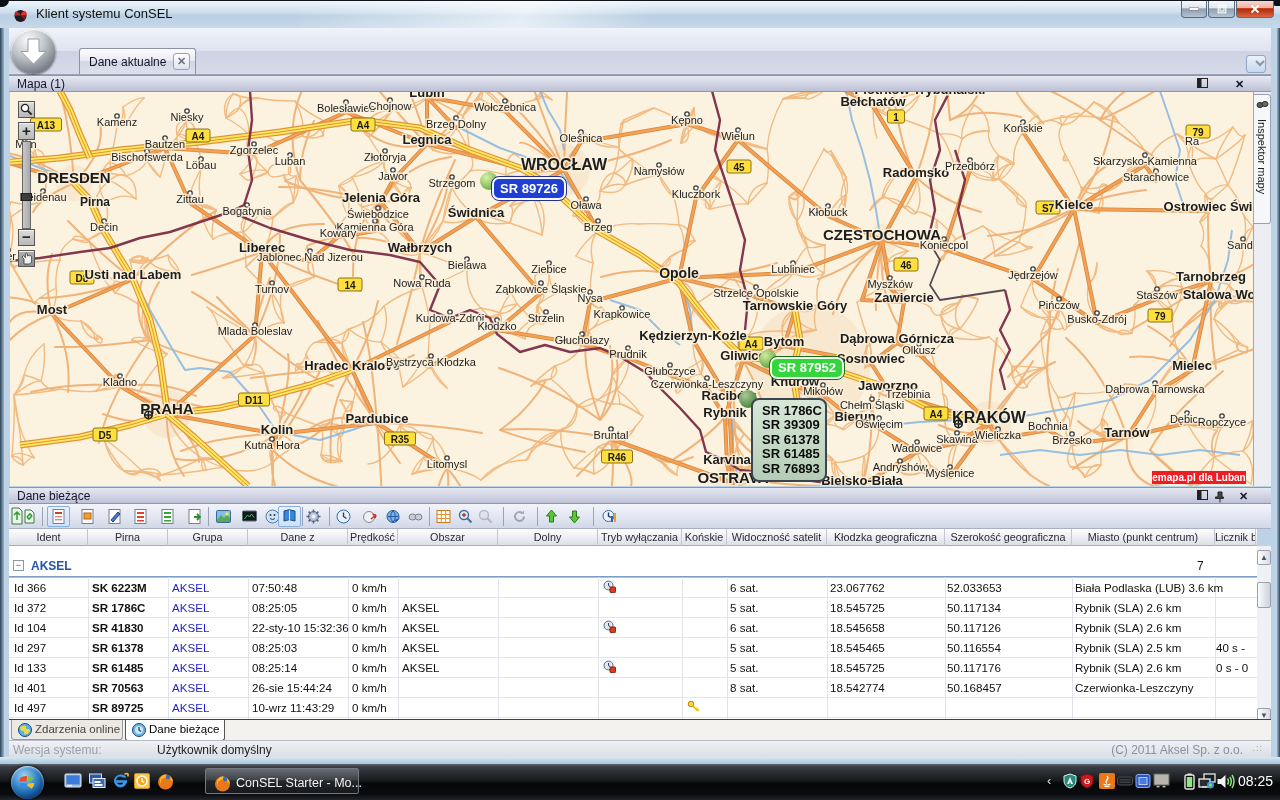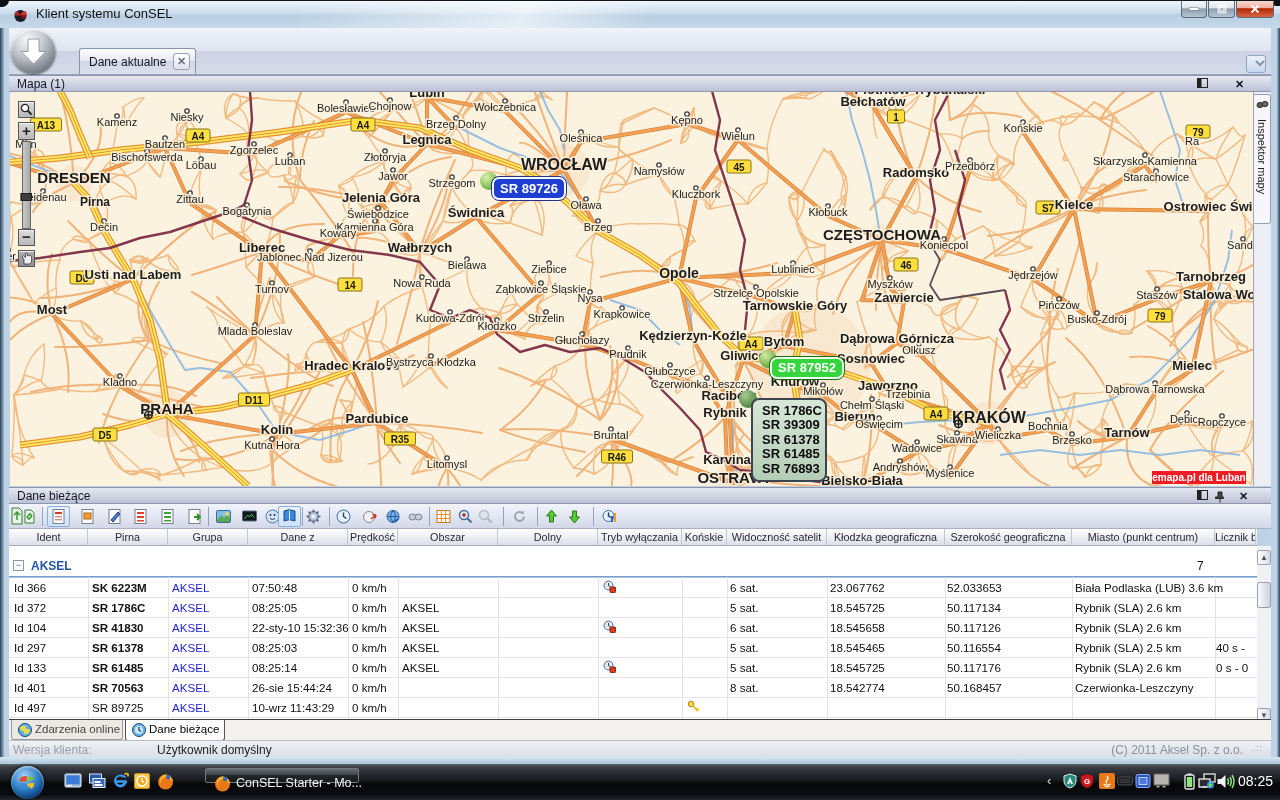--- a/index.html
+++ b/index.html
@@ -69,21 +69,21 @@
 #btabs{left:9px;top:719px;width:1262px;height:21px;background:#f4f2ee;border-top:1px solid #404040}
 .btab{position:absolute;top:0;height:20px;font-size:11.5px;color:#444;background:#ece9e4;border:1px solid #9a9a9a;border-top:none;border-radius:0 0 3px 3px}
 .btab.act{background:#fff;border-color:#555;height:21px;color:#000}
 .btab .bt{position:absolute;left:23px;top:3px;white-space:nowrap}
 
 #sbar{left:9px;top:740px;width:1262px;height:17px;background:linear-gradient(180deg,#eff1f4,#dbdfe6);border-top:1px solid #b8bcc8;font-size:12px}
 
 #taskbar{left:0;top:764px;width:1280px;height:36px;background:linear-gradient(180deg,#62686e 0%,#3a3e44 8%,#17191d 45%,#060708 55%,#0a0c10 85%,#23262b 100%)}
 #orb{left:11px;top:2px;width:33px;height:33px;border-radius:50%;background:radial-gradient(circle at 40% 30%,#9fd4f8 0%,#2f7fc4 45%,#0b3f7e 75%,#062346 100%);box-shadow:inset 0 1px 2px rgba(255,255,255,.7),0 0 4px rgba(0,0,0,.8)}
 .ql{position:absolute;top:8px;width:18px;height:18px;border-radius:2px}
-.taskbtn{position:absolute;top:4px;height:15px;border:1px solid #73787f;border-radius:2px;background:linear-gradient(180deg,#686d73 0%,#3f4349 45%,#23262a 50%,#17191c 100%);color:#f2f2f2;font-size:12.5px}
+.taskbtn{position:absolute;top:4px;height:26px;border:1px solid #73787f;border-radius:2px;background:linear-gradient(180deg,#686d73 0%,#3f4349 45%,#23262a 50%,#17191c 100%);color:#f2f2f2;font-size:12.5px}
 .taskbtn .lbl{position:absolute;left:30px;top:7px;white-space:nowrap}
 .tray{position:absolute;top:9px;height:17px;color:#e8e8e8}
 #clock{left:1238px;top:9px;width:44px;font-size:14px;color:#fff}
 </style></head>
 <body>
 <div id="win" class="abs">
   <div id="titlebar" class="abs">
       <div class="sheen abs"></div>
     </div>
   <div id="corner-l" class="abs"></div>
@@ -2325,21 +2325,21 @@
         <div class="cell" style="left:163px;color:#2222cc">AKSEL</div>
         <div class="cell" style="left:243px;width:98px">26-sie 15:44:24</div>
         <div class="cell" style="left:343px">0 km/h</div>
         <div class="cell" style="left:721px">8 sat.</div>
         <div class="cell" style="left:821px">18.542774</div>
         <div class="cell" style="left:938px">50.168457</div>
         <div class="cell" style="left:1066px">Czerwionka-Leszczyny</div>
       </div>
 <div class="row" style="top:152px">
         <div class="cell" style="left:5px">Id 497</div>
-        <div class="cell" style="left:83px;font-weight:normal">SR 89725</div>
+        <div class="cell" style="left:83px;font-weight:bold">SR 89725</div>
         <div class="cell" style="left:163px;color:#2222cc">AKSEL</div>
         <div class="cell" style="left:243px;width:98px">10-wrz 11:43:29</div>
         <div class="cell" style="left:343px">0 km/h</div>
         <div class="cell" style="left:678px;top:2px"><svg width="14" height="13" viewBox="0 0 14 13">
             <circle cx="4" cy="4" r="2.8" fill="#ffd633" stroke="#a8831a"></circle>
             <path d="M6 6 L11 11 M9 9 l2 -1 M10.4 10.4 l2 -1" stroke="#ffd633" stroke-width="1.8"></path>
             <path d="M6 6 L11 11" stroke="#a8831a" stroke-width="0.6"></path>
           </svg></div>
       </div>
   </div>
@@ -2359,21 +2359,21 @@
     <div class="btab act" style="left:116px;width:100px">
         <div class="abs" style="left:5px;top:2px"><svg width="16" height="16" viewBox="0 0 16 16">
             <circle cx="8" cy="8" r="6.5" fill="#6ab4e8" stroke="#1a4a7a"></circle>
             <circle cx="8" cy="8" r="4" fill="#cfe6f8"></circle>
             <path d="M8 5 v3 l2 1.5" stroke="#1a4a7a" fill="none" stroke-width="1.3"></path>
           </svg></div>
         <div class="bt">Dane bieżące</div>
       </div>
   </div>
   <div id="sbar" class="abs">
-    <span style="position:absolute;left:4px;top:2px;color:#9aa0aa">Wersja klienta:</span>
+    <span style="position:absolute;left:4px;top:2px;color:#9aa0aa">Wersja systemu:</span>
     <span style="position:absolute;left:148px;top:2px;color:#222">Użytkownik domyślny</span>
     <span style="position:absolute;right:28px;top:2px;color:#8a909c">(C) 2011 Aksel Sp. z o.o.</span>
     <span style="position:absolute;right:8px;top:2px;color:#9aa0aa;font-size:9px;letter-spacing:1px">.::</span>
   </div>
 </div>
 
 <div id="taskbar" class="abs">
   <div id="orb" class="abs"><svg width="33" height="33" viewBox="0 0 33 33">
         <g transform="translate(16.5,16.5)">
           <path d="M-7 -5 q3 -2 6.5 -1.5 l-0.5 5.5 h-7z" fill="#e84a2a"></path>

